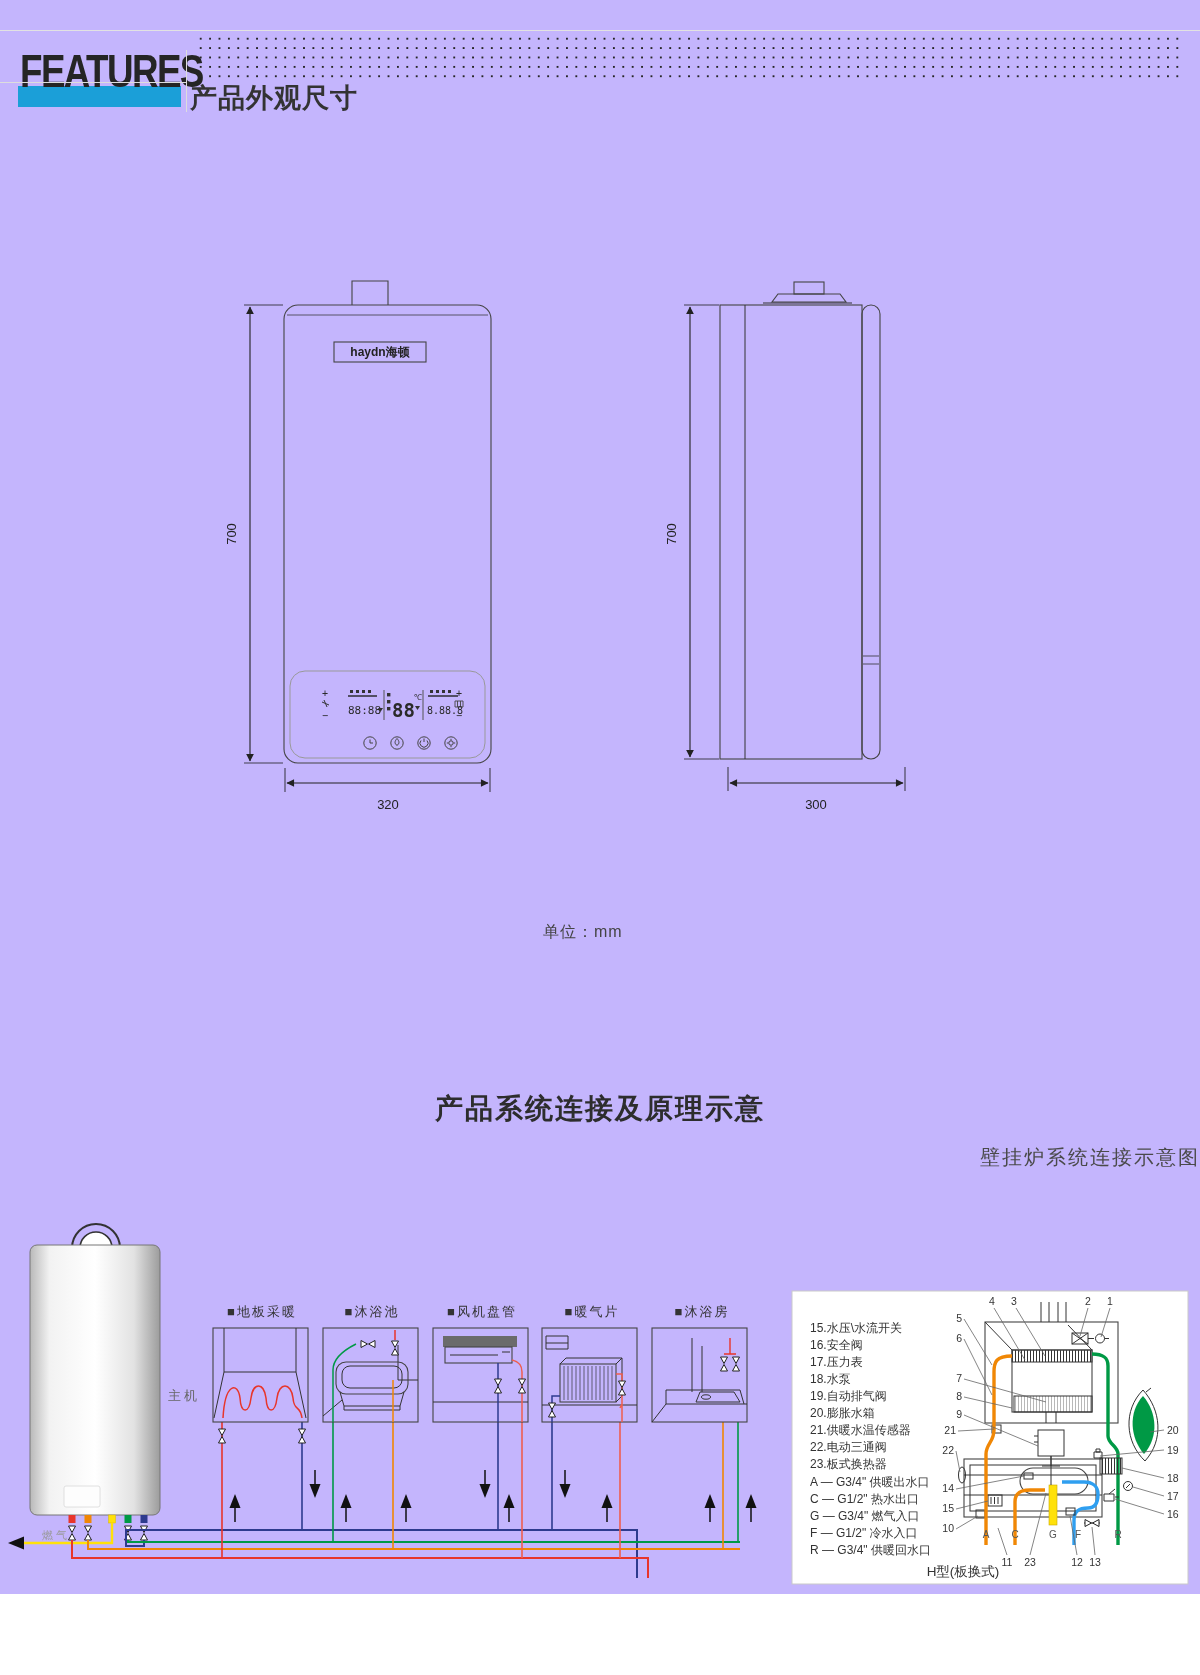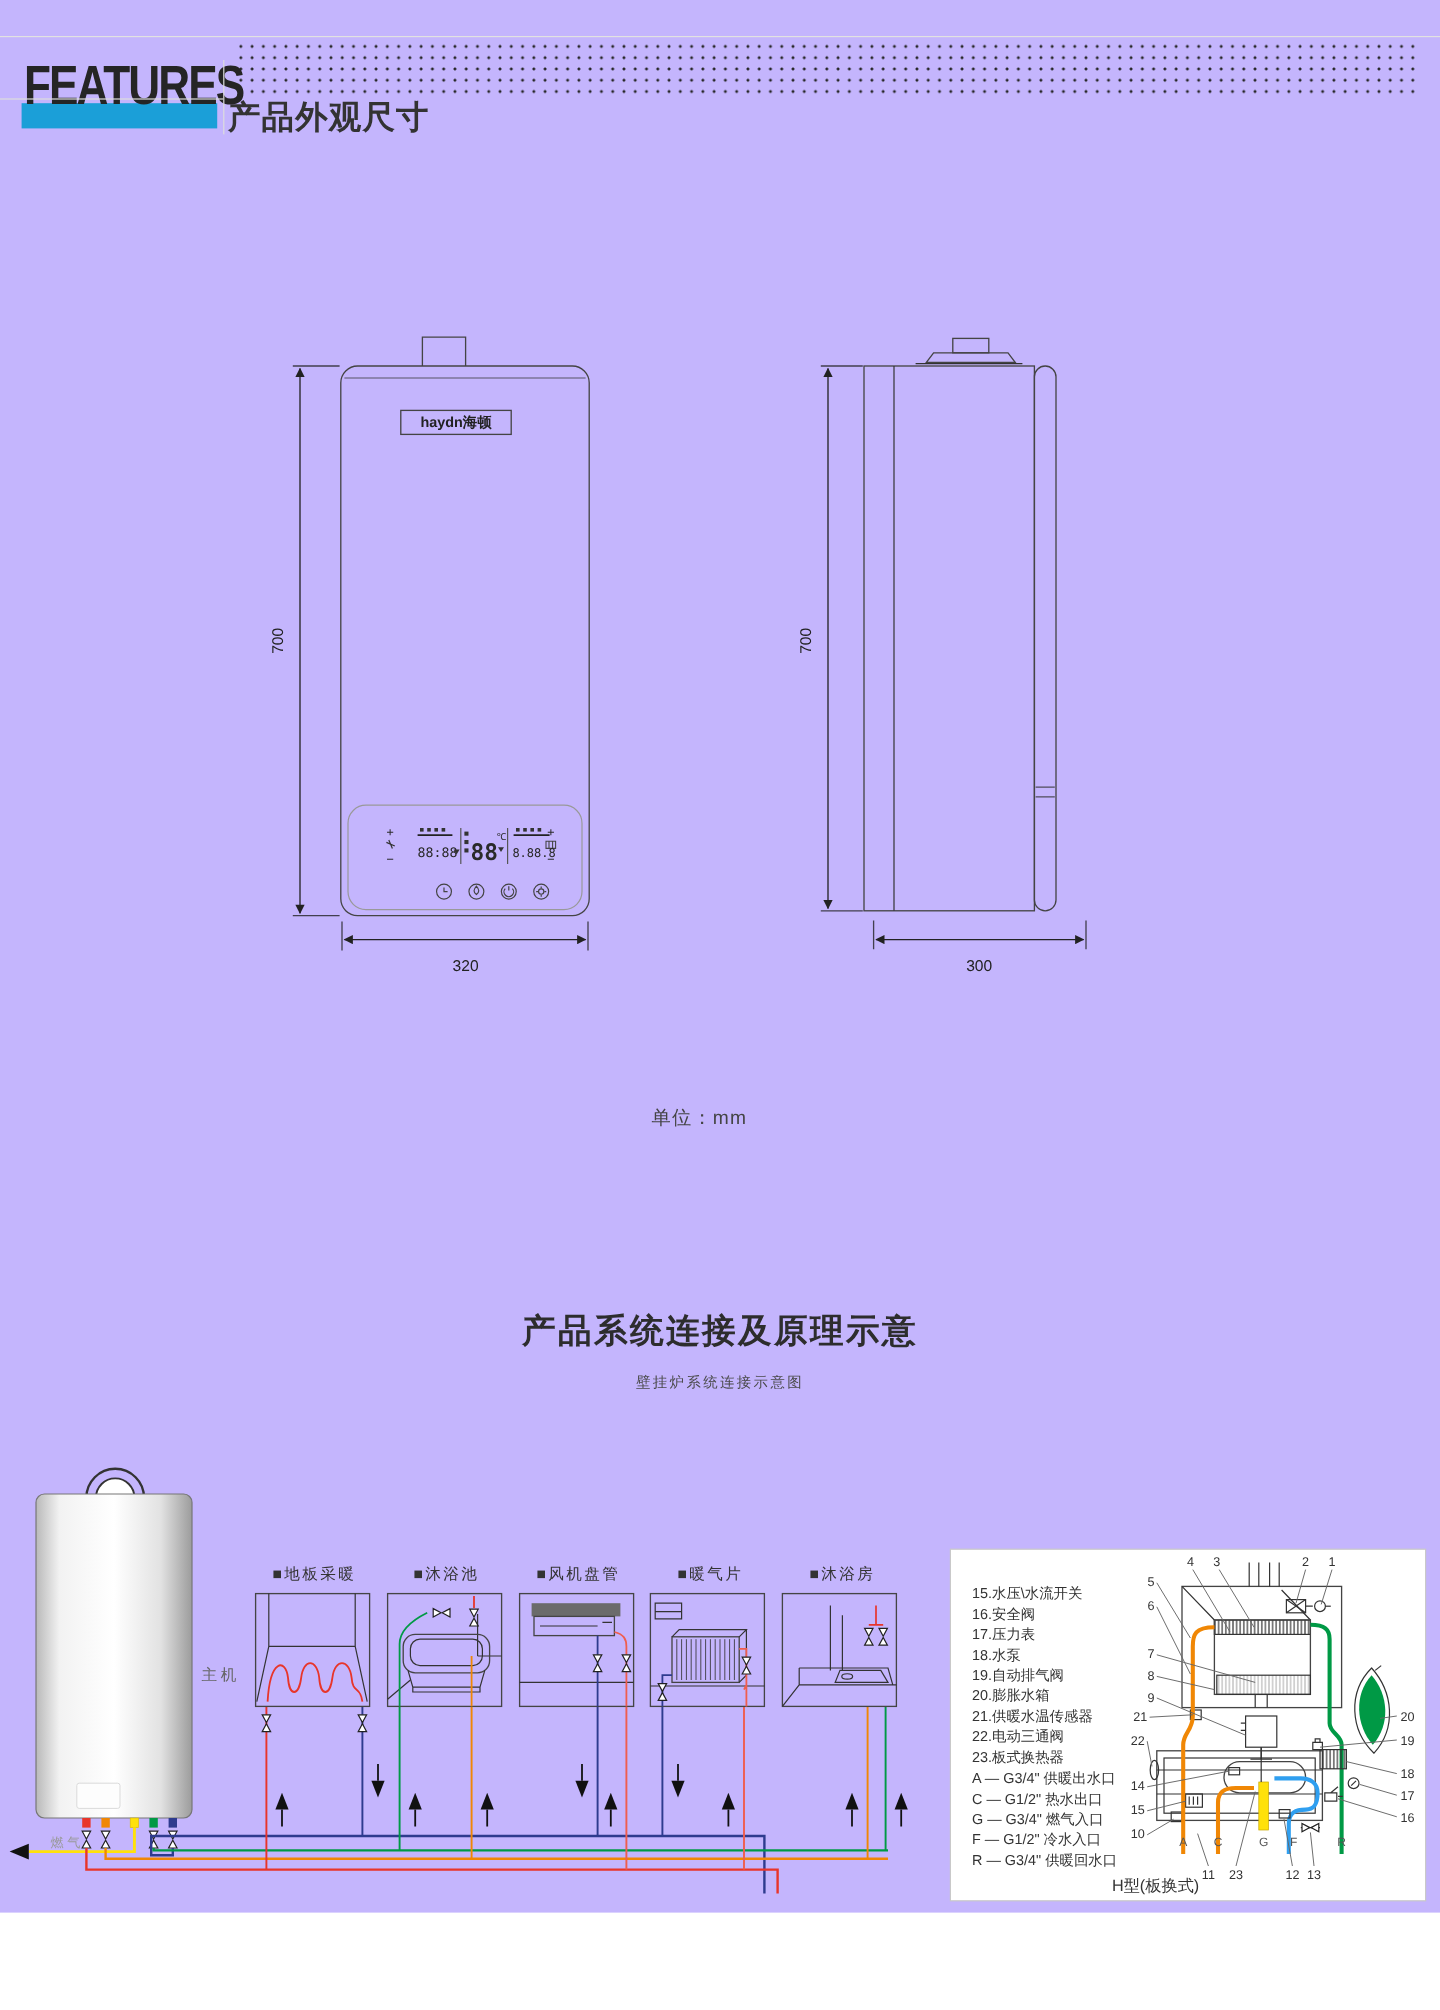--- a/index.html
+++ b/index.html
@@ -14,22 +14,22 @@
         letter-spacing:-2px;color:#252525;transform:scaleX(.8);transform-origin:left top;line-height:1.2;}
   .dots{position:absolute;left:196px;top:34px;width:988px;height:47px;
         background-image:radial-gradient(#262626 1.15px,transparent 1.3px);background-size:9.4px 9.4px;}
   .sec1-title{position:absolute;left:190px;top:80px;font-size:27px;font-weight:700;color:#333;letter-spacing:1px;}
   
   .outline-svg{position:absolute;left:200px;top:272px;}
   .unit-note{position:absolute;left:543px;top:922px;font-size:16px;color:#444;letter-spacing:1px;}
   
   .sec2-title{position:absolute;left:0;top:1090px;width:1200px;text-align:center;
         font-size:28px;font-weight:700;color:#2d2d2d;letter-spacing:2px;}
-  .sec2-sub{position:absolute;left:0;top:1144px;width:1200px;text-align:center;
-        font-size:12px;color:#4a4a4a;letter-spacing:2px;}
+  .sec2-sub{position:absolute;left:0;top:1144px;width:1200px;text-align:right;
+        font-size:20px;color:#4a4a4a;letter-spacing:2px;}
   .diagram-svg{position:absolute;left:0;top:1190px;}
   
   text{font-family:"Liberation Sans","DejaVu Sans",sans-serif;}
   .thin{stroke:#333;stroke-width:1;fill:none;}
   .thin2{stroke:#444;stroke-width:1.1;fill:none;}
   .dim{stroke:#222;stroke-width:1.1;fill:none;}
   .dimtxt{font-size:13px;fill:#222;}
   .callout{font-size:10.5px;fill:#333;}
   .leader{stroke:#666;stroke-width:.8;fill:none;}
   .legendline{font-size:12px;fill:#333;}

